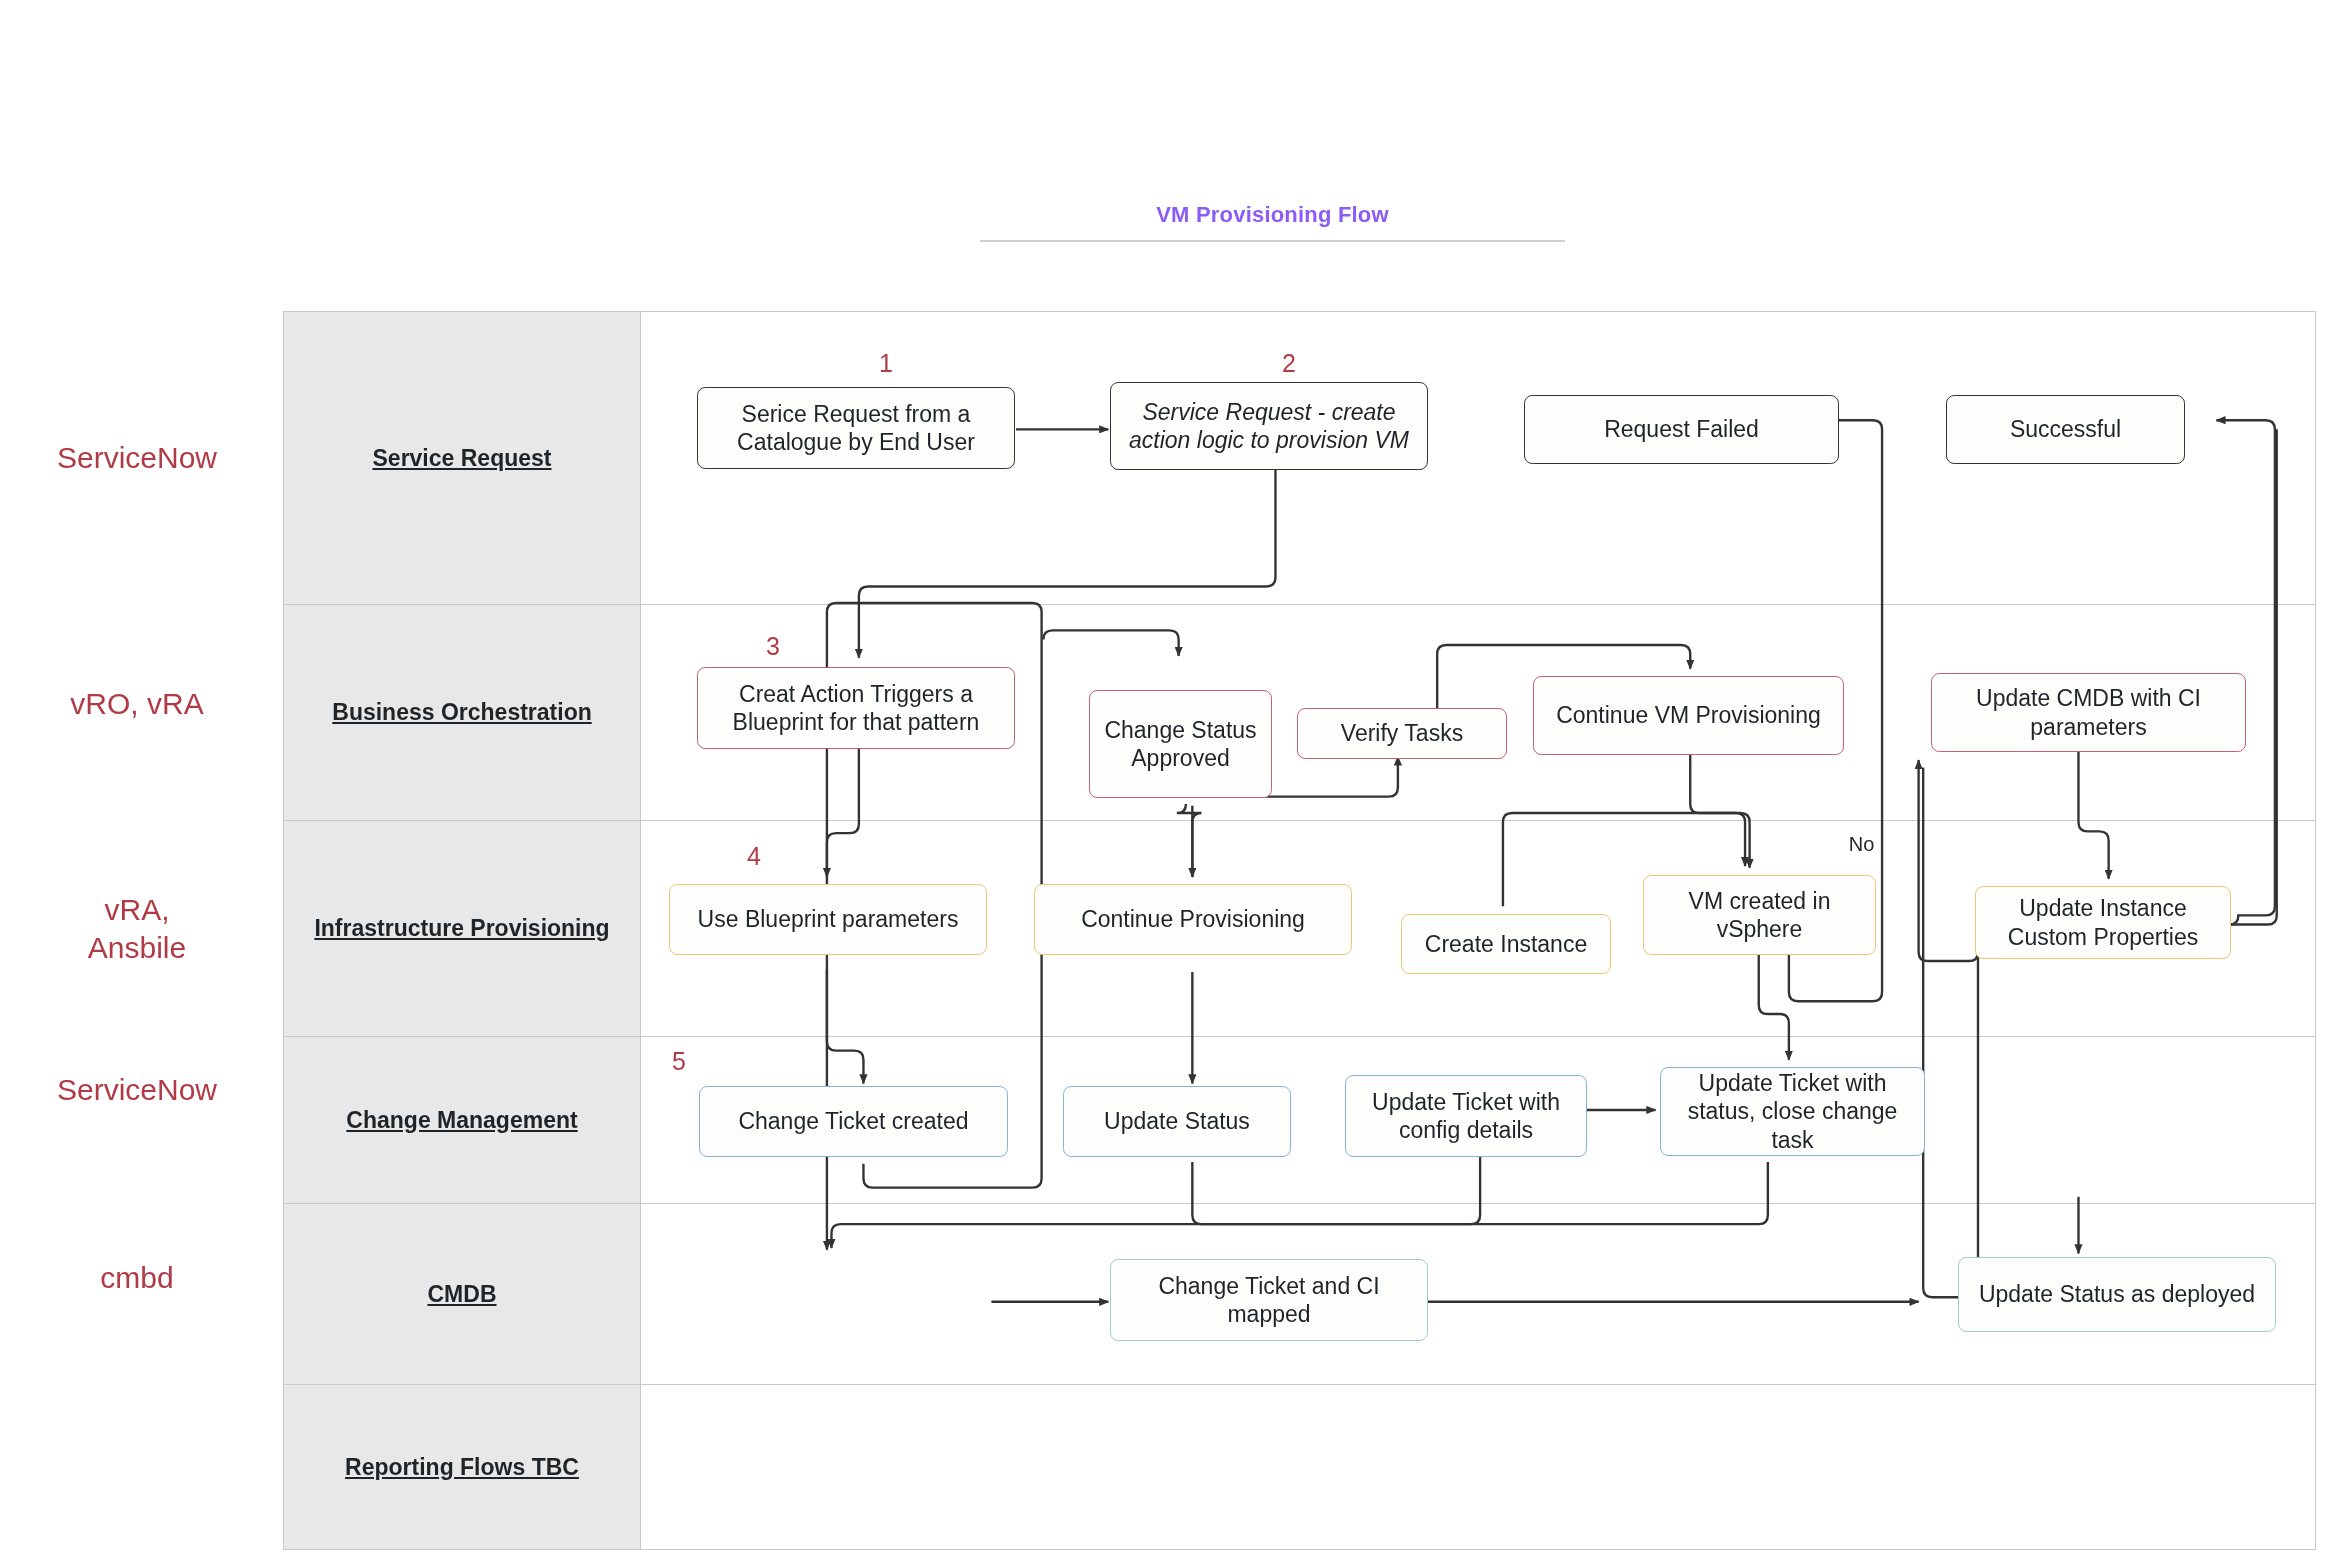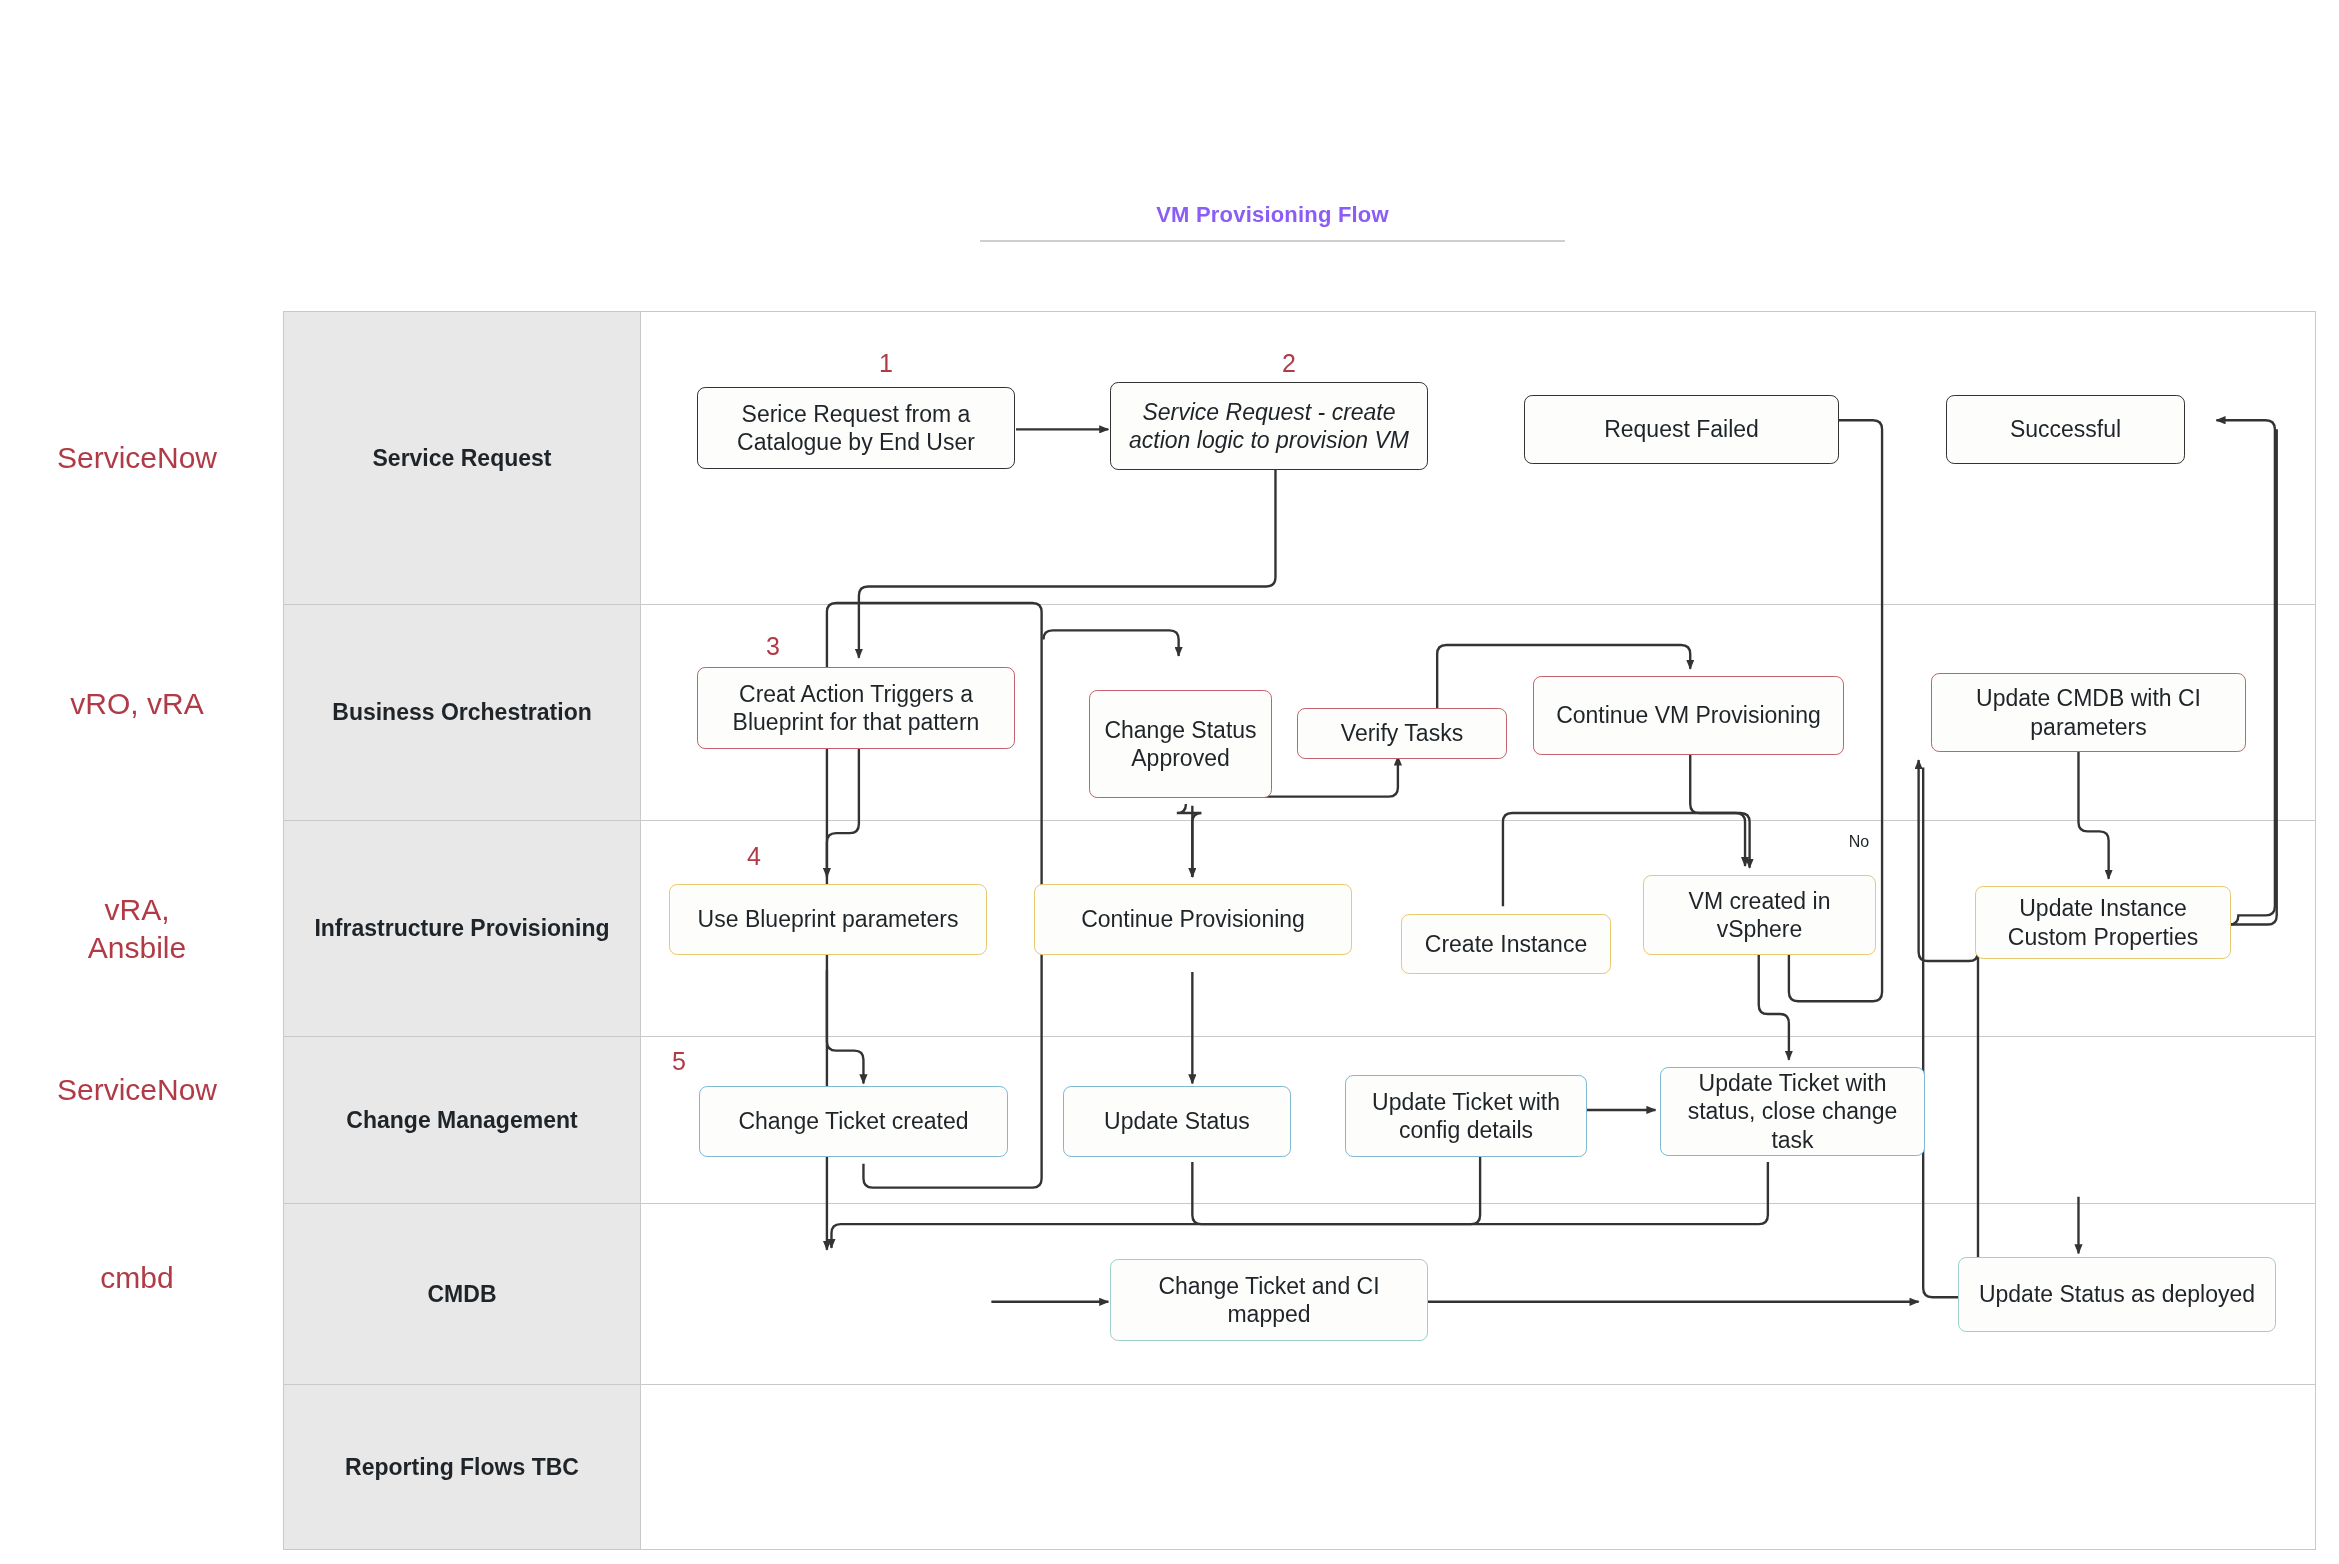--- a/index.html
+++ b/index.html
@@ -48,20 +48,21 @@
     vertical-align:middle;
   }
   td.lane-head{
     width:356px;
     background:#e8e8e8;
     text-align:center;
     font-weight:bold;
     font-size:23px;
     color:#1f2428;
     padding:0 7.3px;
+    text-decoration:underline;
   }
   td.lane-body{background:#ffffff;}
   
   .sys-label{
     position:absolute;
     color:#b03a46;
     font-size:30px;
     text-align:center;
     width:274px;
     left:0px;
@@ -92,21 +93,21 @@
   
   .step-num{
     position:absolute;
     color:#b03a46;
     font-size:25px;
     z-index:6;
   }
   .edge-label{
     position:absolute;
     color:#1f2428;
-    font-size:16px;
+    font-size:20px;
     z-index:6;
     background:#ffffff;
     padding:0 2.7px;
   }
   #wires{
     position:absolute;
     left:0; top:0;
     width:2339px; height:1564px;
     z-index:2;
     pointer-events:none;

